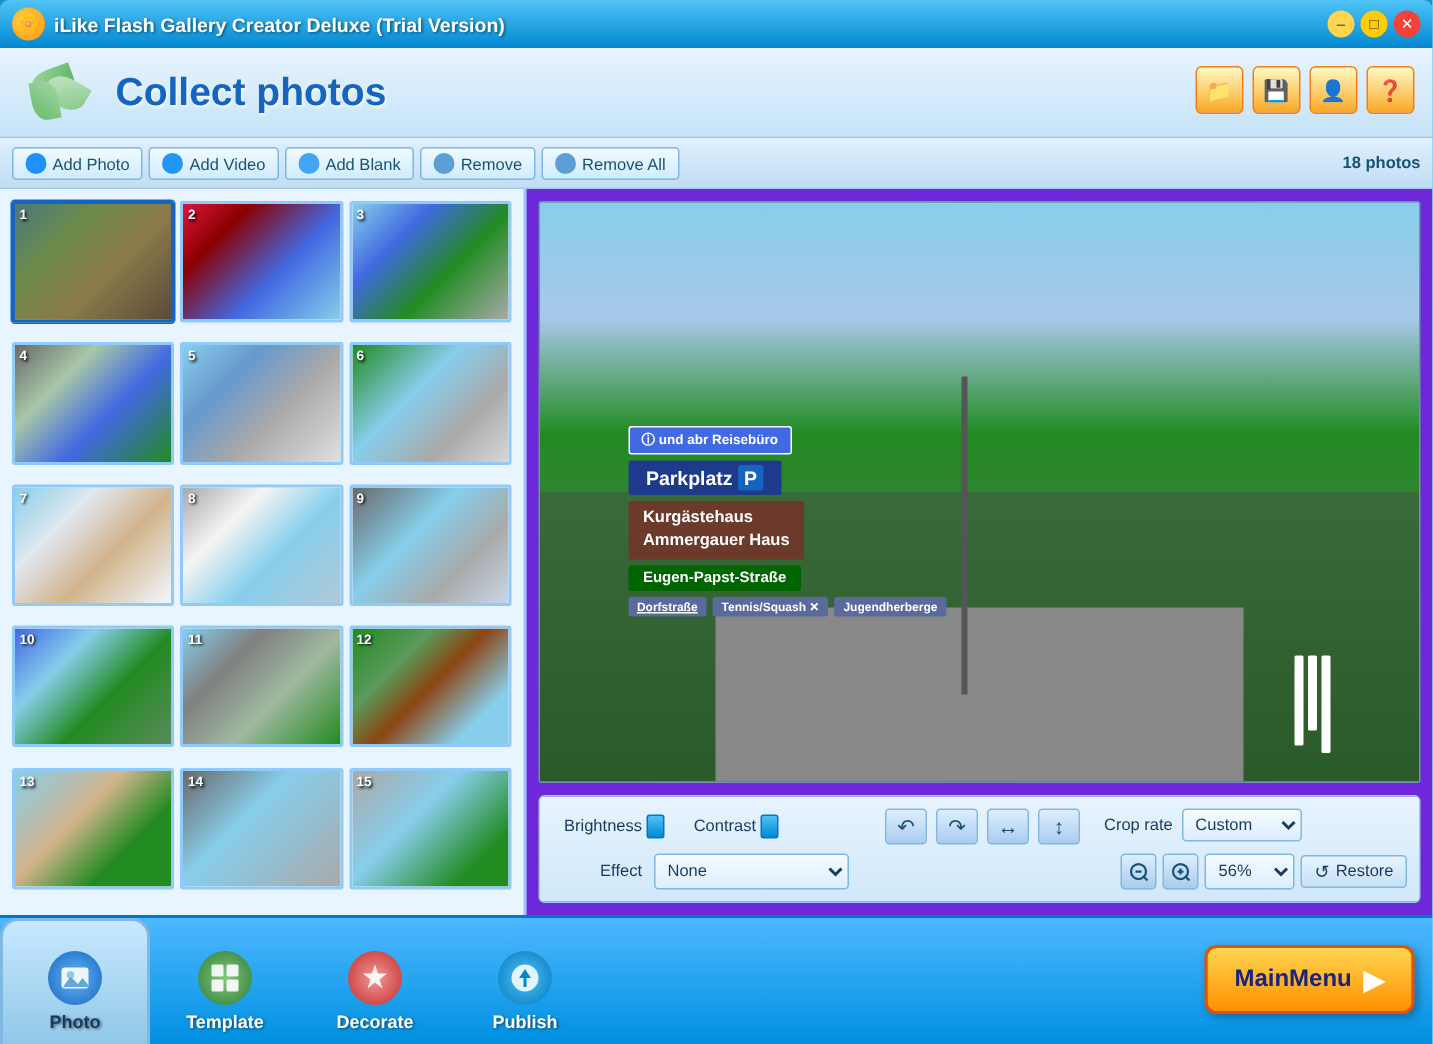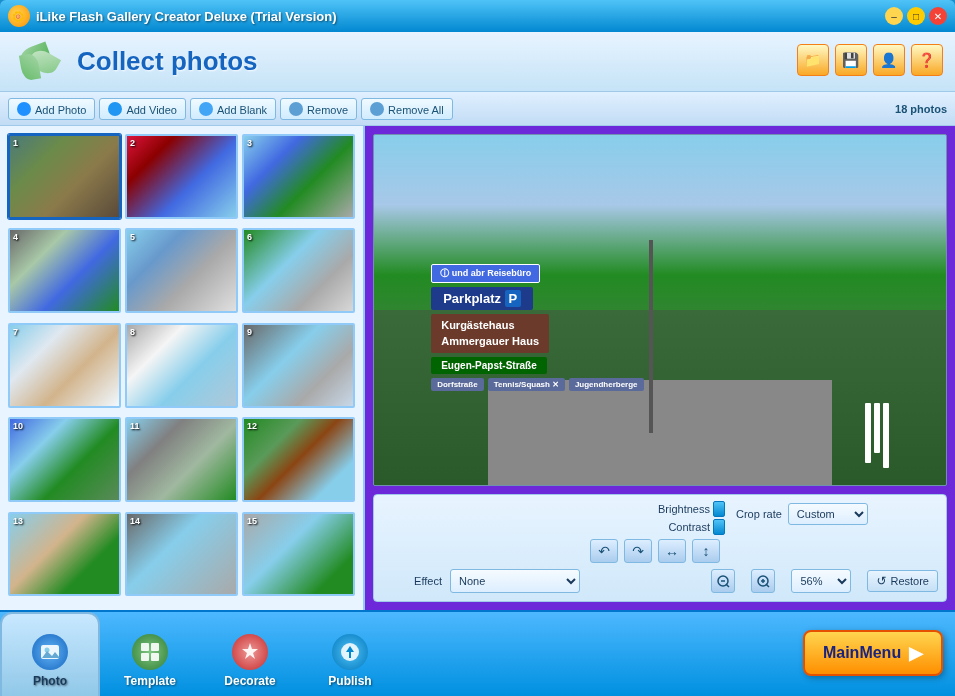--- a/index.html
+++ b/index.html
@@ -418,21 +418,21 @@
       background: linear-gradient(to bottom, #f5fbff, #ddeeff);
       font-size: 11px;
       padding: 0 4px;
       cursor: pointer;
       color: #1a3a5c;
       min-width: 130px;
     }
     .zoom-controls {
       display: flex;
       align-items: center;
-      gap: 16px;
+      gap: 4px;
       margin-left: auto;
     }
     .zoom-btn {
       width: 24px;
       height: 24px;
       background: linear-gradient(to bottom, #ddeeff, #aaccee);
       border: 1px solid #7fb8e0;
       border-radius: 3px;
       cursor: pointer;
       display: flex;
@@ -680,39 +680,39 @@
           <div style="position:absolute;bottom:15%;left:48%;width:4px;height:55%;background:#555;"></div>
 
           <div class="signs-overlay">
             <div style="display:flex;align-items:center;gap:4px;">
               <div style="background:#4169e1;color:white;padding:2px 8px;font-size:9px;font-weight:bold;border-radius:2px;border:1px solid white;">ⓘ  und abr Reisebüro</div>
             </div>
             <div style="background:#1e3a8a;color:white;padding:4px 12px;font-size:13px;font-weight:bold;border-radius:2px;width:fit-content;">Parkplatz <span style="background:#1565c0;padding:1px 4px;border-radius:2px;">P</span></div>
             <div style="background:#6b3a2a;color:white;padding:4px 10px;font-size:11px;font-weight:bold;border-radius:2px;width:fit-content;line-height:1.4;">Kurgästehaus<br>Ammergauer Haus</div>
             <div style="background:#006400;color:white;padding:3px 10px;font-size:10px;font-weight:bold;border-radius:2px;width:fit-content;">Eugen-Papst-Straße</div>
             <div style="display:flex;flex-wrap:wrap;gap:4px;">
-              <div style="background:#5a6a9a;color:white;padding:2px 6px;font-size:8px;font-weight:bold;border-radius:2px;">Dorfstraße</div>
+              <div style="background:#5a6a9a;color:white;padding:2px 6px;font-size:8px;font-weight:bold;border-radius:2px;text-decoration:underline;">Dorfstraße</div>
               <div style="background:#5a6a9a;color:white;padding:2px 6px;font-size:8px;font-weight:bold;border-radius:2px;">Tennis/Squash ✕</div>
               <div style="background:#5a6a9a;color:white;padding:2px 6px;font-size:8px;font-weight:bold;border-radius:2px;">Jugendherberge</div>
             </div>
           </div>
 
           <div style="position:absolute;bottom:5%;right:10%;display:flex;gap:3px;">
             <div style="width:6px;height:60px;background:white;border-radius:1px;"></div>
             <div style="width:6px;height:50px;background:white;border-radius:1px;"></div>
             <div style="width:6px;height:65px;background:white;border-radius:1px;"></div>
           </div>
         </div>
       </div>
 
       <div class="controls-panel">
 
         <div style="display:flex;gap:8px;align-items:flex-start;">
 
-          <div style="display:flex;flex-direction:column;gap:6px;flex:1;align-items:flex-end;">
+          <div style="display:flex;flex-direction:row;gap:6px;flex:1;">
 
             <div class="ctrl-row">
               <span class="ctrl-label">Brightness</span>
               <div class="slider-track">
                 <div class="slider-thumb"></div>
               </div>
             </div>
 
             <div class="ctrl-row">
               <span class="ctrl-label">Contrast</span>

